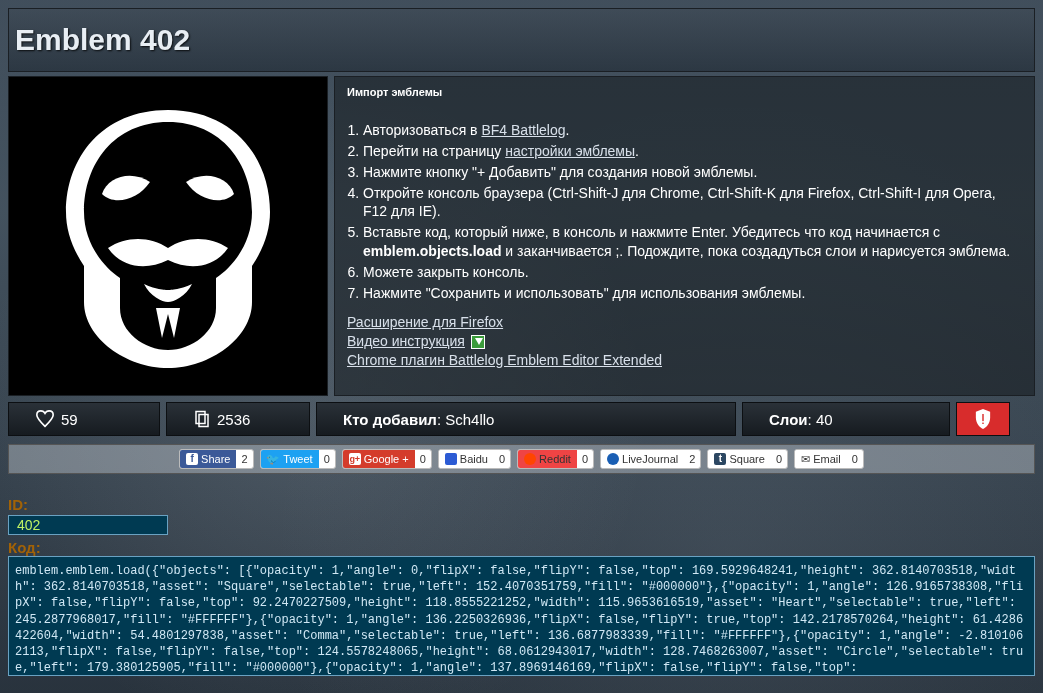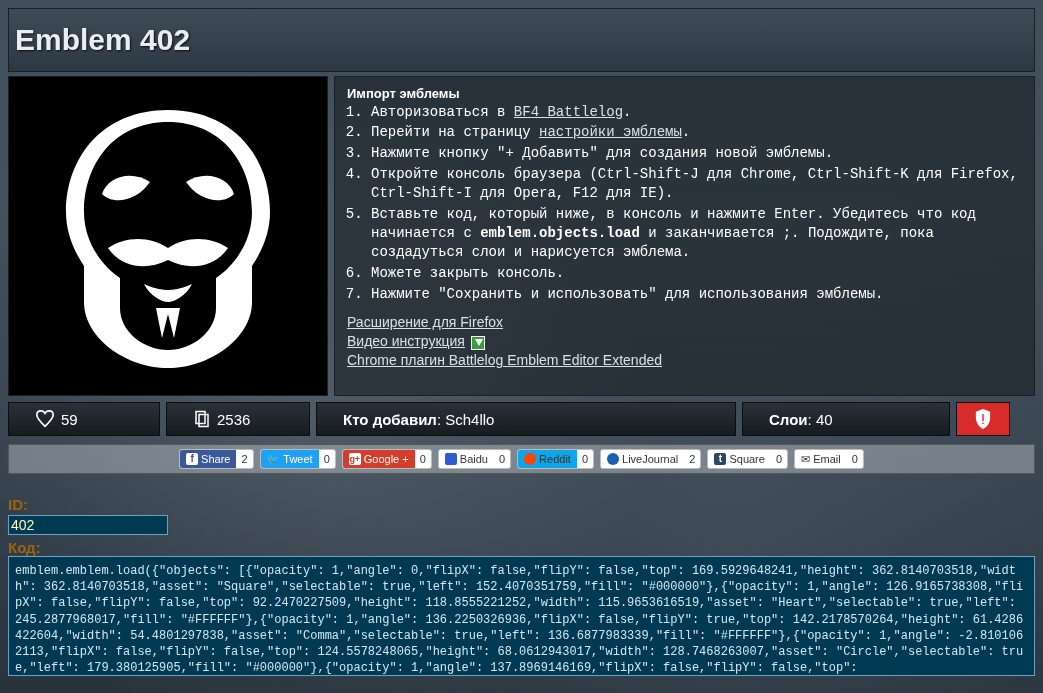--- a/index.html
+++ b/index.html
@@ -51,22 +51,22 @@
 }
 .emblem-box svg { width: 300px; height: 300px; }
 .instructions {
   flex: 1;
   background: rgba(20,25,30,0.55);
   border: 1px solid #1a1f24;
   padding: 8px 12px;
   font-size: 14px;
   line-height: 1.35;
 }
-.instructions h3 { font-size: 13px; margin-bottom: 0; }
-.instructions ol { margin-left: 24px; margin-bottom: 10px; font-family: Liberation Mono, monospace; }
+.instructions h3 { font-size: 11px; margin-bottom: 21px; }
+.instructions ol { margin-left: 16px; margin-bottom: 10px; }
 .instructions ol li { margin-bottom: 2px; }
 .instructions a { color: #d8e0ea; text-decoration: underline; }
 .ext-links { margin-top: 4px; }
 .ext-links a { display: inline; }
 .play-icon {
   display: inline-block;
   width: 14px; height: 14px;
   background: #3a9b3a;
   border: 1px solid #fff;
   position: relative;
@@ -138,21 +138,21 @@
 }
 .share-btn .cnt {
   padding: 0 5px;
   color: #333;
   background: #fff;
 }
 .sb-fb .lbl { background: #3b5998; }
 .sb-tw .lbl { background: #1da1f2; }
 .sb-gp .lbl { background: #d43c2b; }
 .sb-bd .lbl { background: #fff; color: #2c5bd4; }
-.sb-rd .lbl { background: #0ea5e9; color: #555; text-align: right; }
+.sb-rd .lbl { background: #ef4444; color: #555; text-align: right; }
 .sb-lj .lbl { background: #fff; color: #1a5fb4; }
 .sb-tm .lbl { background: #fff; color: #2c4762; }
 .sb-em .lbl { background: #fff; color: #666; }
 .sb-bd, .sb-rd, .sb-lj, .sb-tm, .sb-em { }
 .sb-bd .lbl, .sb-rd .lbl, .sb-lj .lbl, .sb-tm .lbl, .sb-em .lbl { color: #333; }
 .share-icon {
   width: 12px; height: 12px;
   display: inline-block;
   border-radius: 2px;
 }
@@ -161,23 +161,23 @@
 }
 .id-label, .code-label {
   font-weight: bold;
   font-size: 15px;
   color: #a16207;
 }
 .id-value {
   display: inline-block;
   background: #003a52;
   border: 1px solid #6aa2c2;
-  padding: 1px 2px;
+  padding: 1px 8px;
   width: 160px;
-  color: #fef9c3;
+  color: #bef264;
   font-size: 14px;
   margin: 2px 0 4px 0;
 }
 .code-box {
   width: 100%;
   height: 120px;
   background: #003a52;
   border: 1px solid #6aa2c2;
   color: #d0e8f5;
   font-family: "Courier New", monospace;

